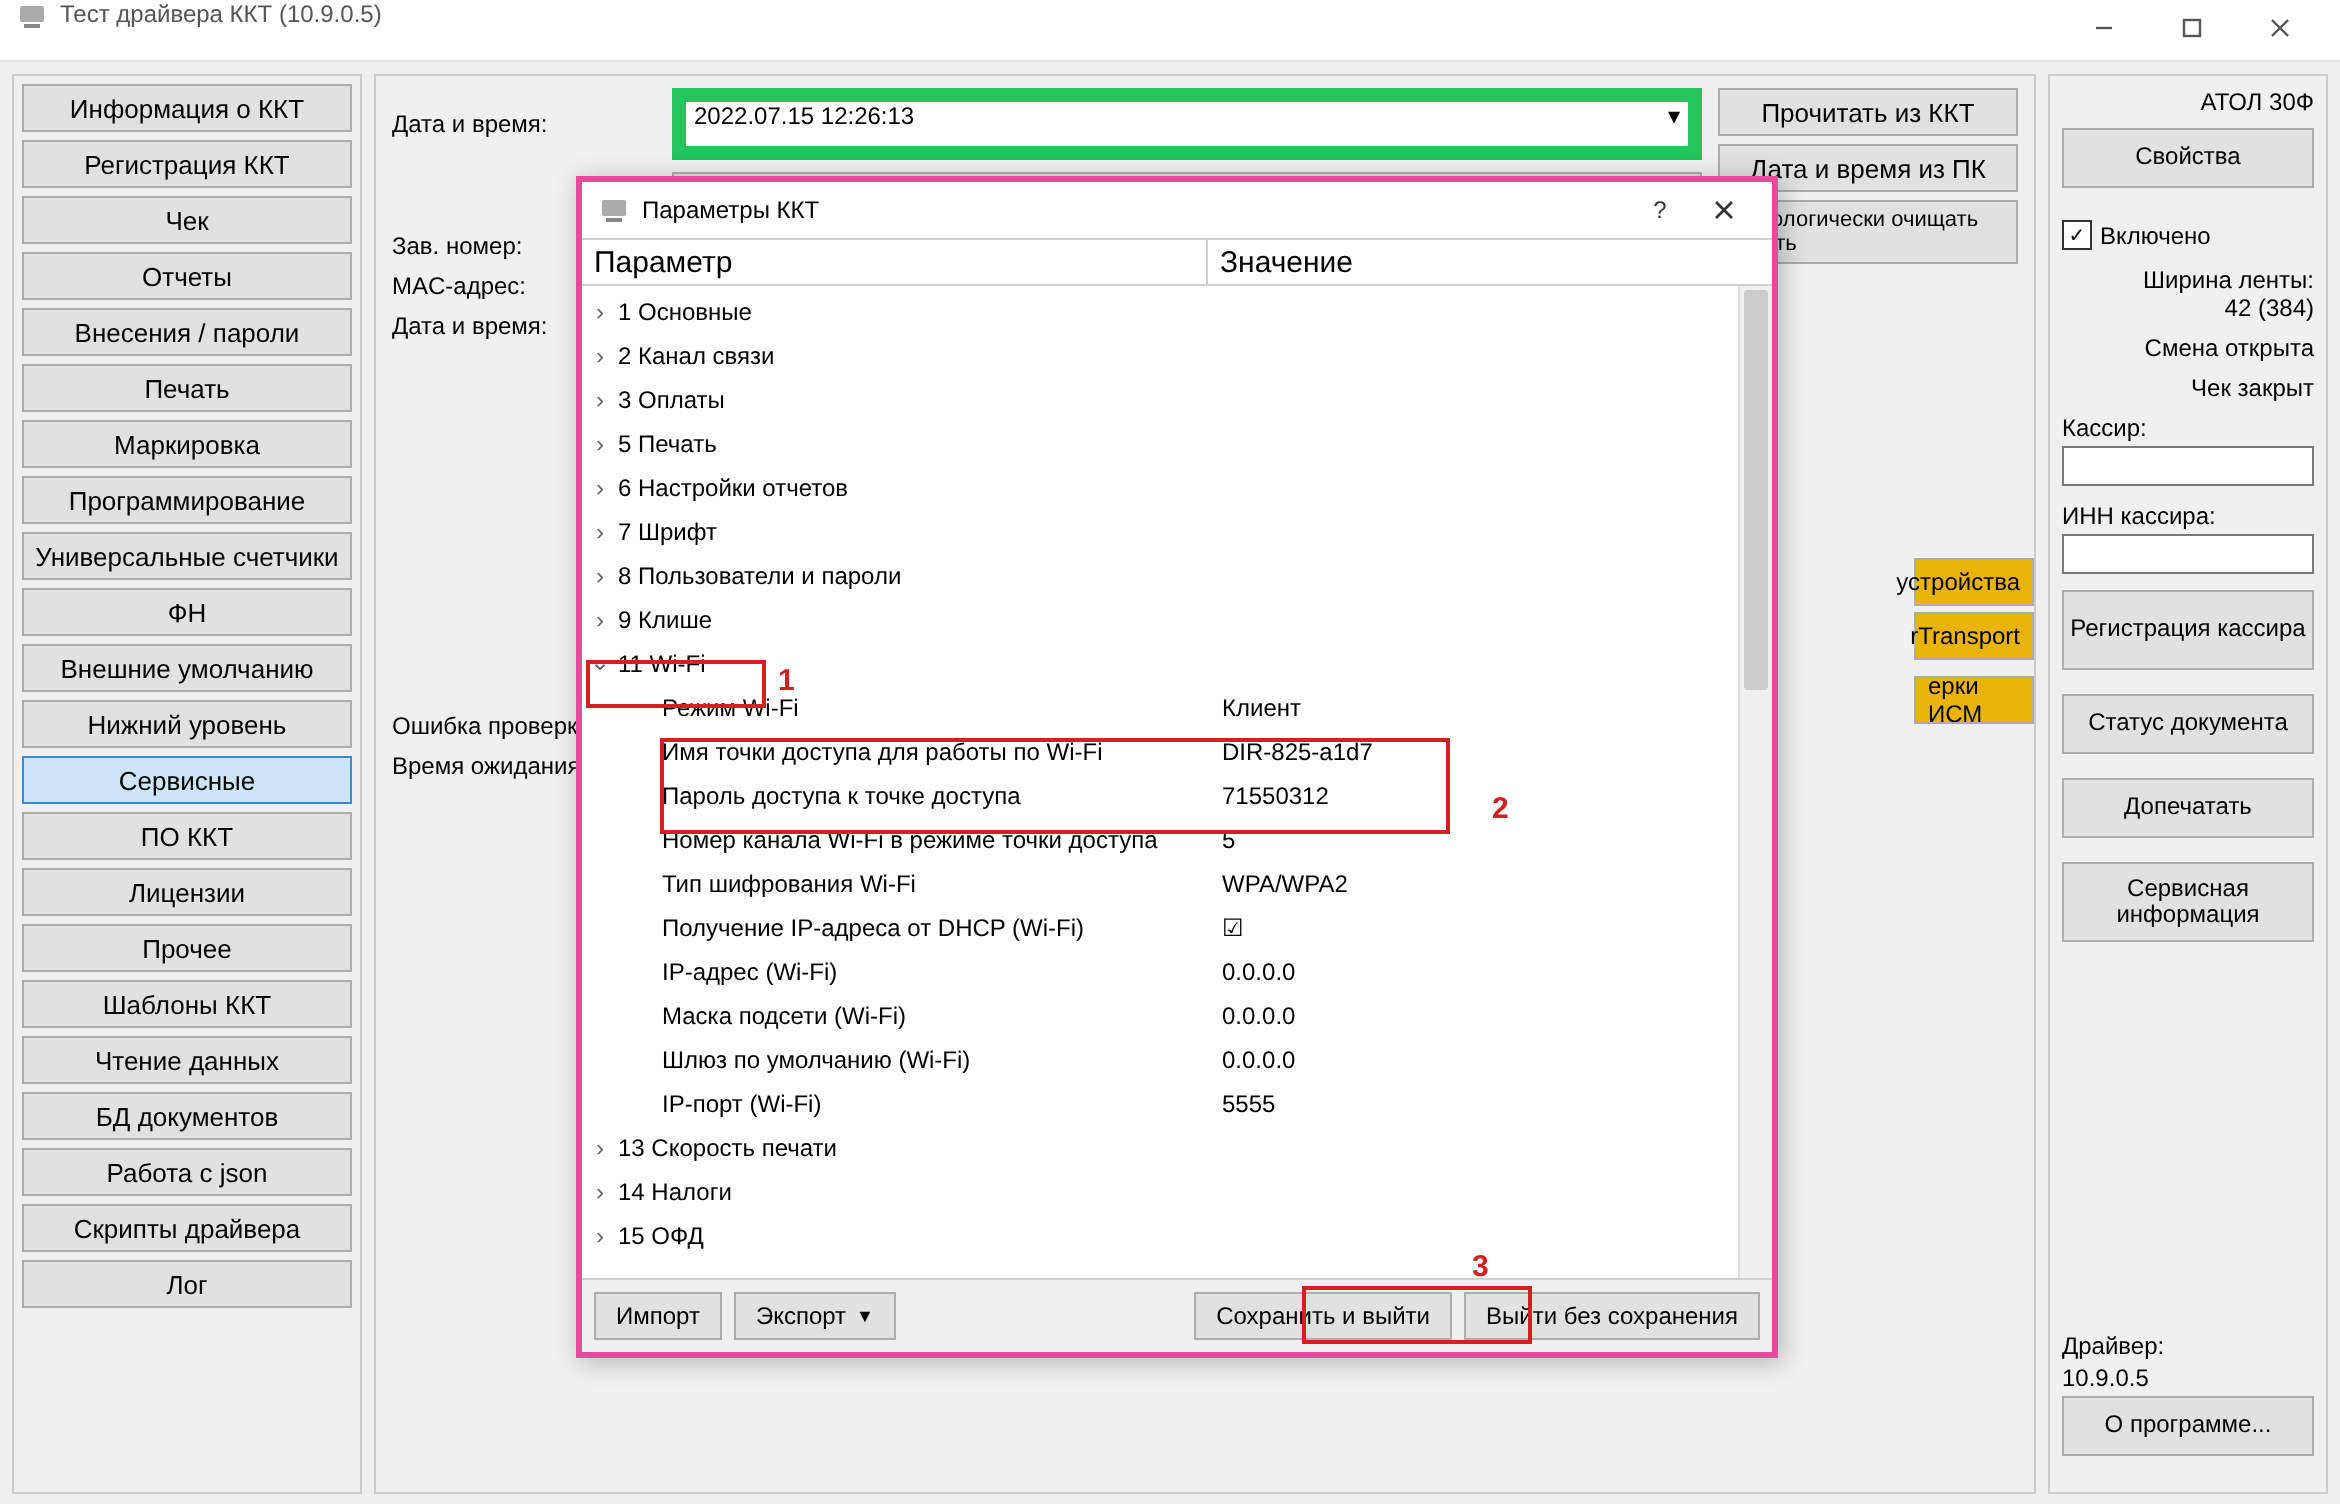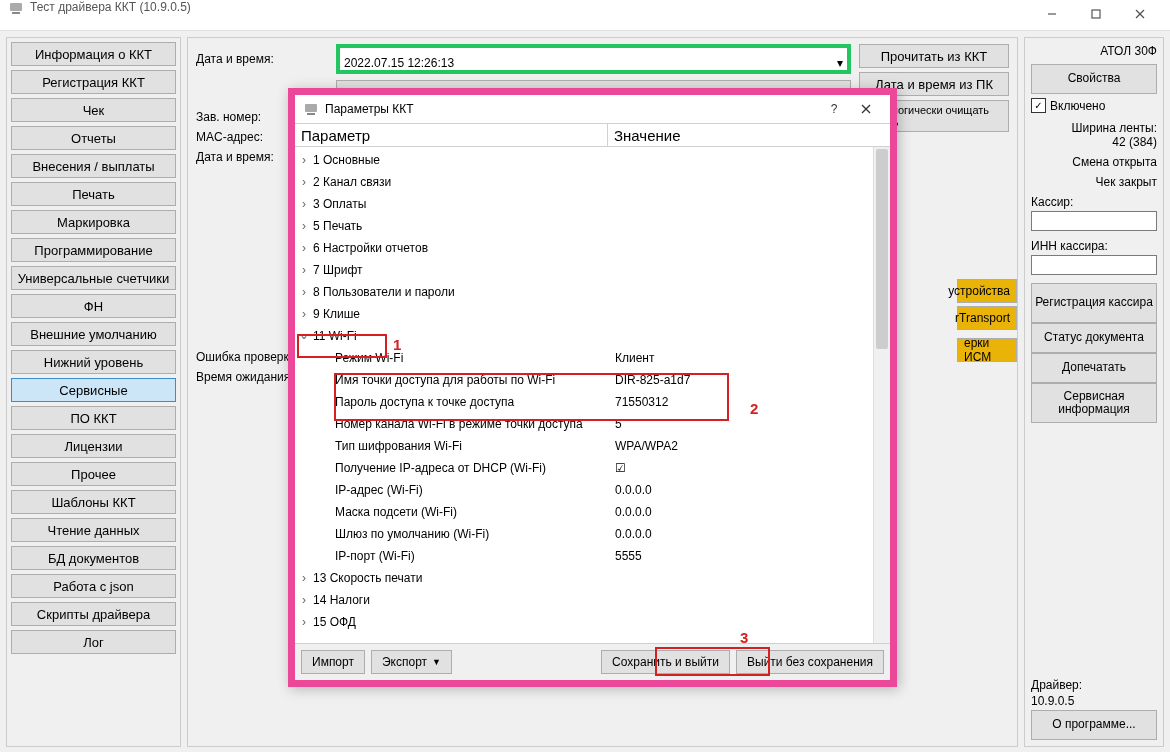--- a/index.html
+++ b/index.html
@@ -10,30 +10,30 @@
 .winbtns{display:flex;gap:0}
 .winbtn{width:44px;height:28px;display:flex;align-items:center;justify-content:center;color:#555}
 .body{display:flex;height:calc(100% - 30px);padding:6px;box-sizing:border-box;gap:6px}
 .col-left{width:175px;display:flex;flex-direction:column;gap:4px;border:1px solid #ccc;padding:4px;box-sizing:border-box}
 .col-right{width:140px;display:flex;flex-direction:column;border:1px solid #ccc;padding:6px;box-sizing:border-box;text-align:right}
 .col-mid{flex:1;border:1px solid #ccc;padding:6px 8px;box-sizing:border-box;position:relative}
 .lbtn{height:22px;border:1px solid #adadad;background:#e1e1e1;font-size:13px;display:flex;align-items:center;justify-content:center;cursor:pointer}
 .lbtn.active{background:#cde6f7;border-color:#3a8ccf}
 .form-row{display:flex;align-items:center;margin-bottom:6px}
 .form-row .lbl{width:140px}
-.mid-select{flex:1;height:22px;border:4px solid #22c55e;padding:0 4px;display:flex;align-items:flex-end;justify-content:space-between;background:#fff}
+.mid-select{flex:1;height:22px;border:7px solid #22c55e;padding:0 4px;display:flex;align-items:flex-start;justify-content:space-between;background:#fff}
 .mid-btn-col{width:150px;display:flex;flex-direction:column;gap:4px;margin-left:8px}
 .rlabel{margin-bottom:2px;text-align:left}
 .rval{margin-bottom:6px}
 .rinput{width:100%;height:20px;border:1px solid #7a7a7a;box-sizing:border-box;margin-bottom:8px;background:#fff}
-.rbtn{height:24px;border:1px solid #adadad;background:#e1e1e1;display:flex;align-items:center;justify-content:center;margin-bottom:0;cursor:pointer;text-align:center;line-height:1.1;padding:2px 0}
+.rbtn{height:24px;border:1px solid #adadad;background:#e1e1e1;display:flex;align-items:center;justify-content:center;margin-bottom:12px;cursor:pointer;text-align:center;line-height:1.1;padding:2px 0}
 .chk{display:flex;align-items:center;gap:4px;margin:4px 0 8px 0}
 .chkbox{width:13px;height:13px;border:1px solid #333;background:#fff;display:flex;align-items:center;justify-content:center;font-size:10px}
 
-.modal{position:absolute;left:288px;top:88px;width:595px;height:585px;background:#f0f0f0;border:7px solid #ec4899;box-shadow:2px 2px 12px rgba(0,0,0,.25);display:flex;flex-direction:column}
+.modal{position:absolute;left:288px;top:88px;width:595px;height:585px;background:#f0f0f0;border:3px solid #ec4899;box-shadow:2px 2px 12px rgba(0,0,0,.25);display:flex;flex-direction:column}
 .modal-title{height:28px;display:flex;align-items:center;padding:0 8px;background:#fff}
 .modal-title .mticon{width:16px;height:16px;margin-right:6px}
 .modal-title .mttxt{flex:1}
 .modal-title .mtbtn{width:32px;height:24px;display:flex;align-items:center;justify-content:center;color:#333}
 .tree-head{display:flex;height:22px;border-top:1px solid #d0d0d0;border-bottom:1px solid #d0d0d0;background:#fff;font-size:15px}
 .th1{width:300px;padding:3px 6px;border-right:1px solid #d0d0d0}
 .th2{flex:1;padding:3px 6px}
 .tree{flex:1;overflow:auto;background:#fff;padding:2px 0;position:relative}
 .tree-sb{position:absolute;right:0;top:0;bottom:0;width:16px;background:#f0f0f0;border-left:1px solid #ddd}
 .tree-sb-thumb{position:absolute;left:2px;right:2px;top:2px;height:200px;background:#cdcdcd;border-radius:2px}
@@ -87,21 +87,21 @@
     </div>
   </div>
 
   <div class="body">
 
     <div class="col-left" id="leftcol">
         <div class="lbtn">Информация о ККТ</div>
         <div class="lbtn">Регистрация ККТ</div>
         <div class="lbtn">Чек</div>
         <div class="lbtn">Отчеты</div>
-        <div class="lbtn">Внесения / выплаты</div>
+        <div class="lbtn">Внесения / пароли</div>
         <div class="lbtn">Печать</div>
         <div class="lbtn">Маркировка</div>
         <div class="lbtn">Программирование</div>
         <div class="lbtn">Универсальные счетчики</div>
         <div class="lbtn">ФН</div>
         <div class="lbtn">Внешние умолчанию</div>
         <div class="lbtn">Нижний уровень</div>
         <div class="lbtn active">Сервисные</div>
         <div class="lbtn">ПО ККТ</div>
         <div class="lbtn">Лицензии</div>

